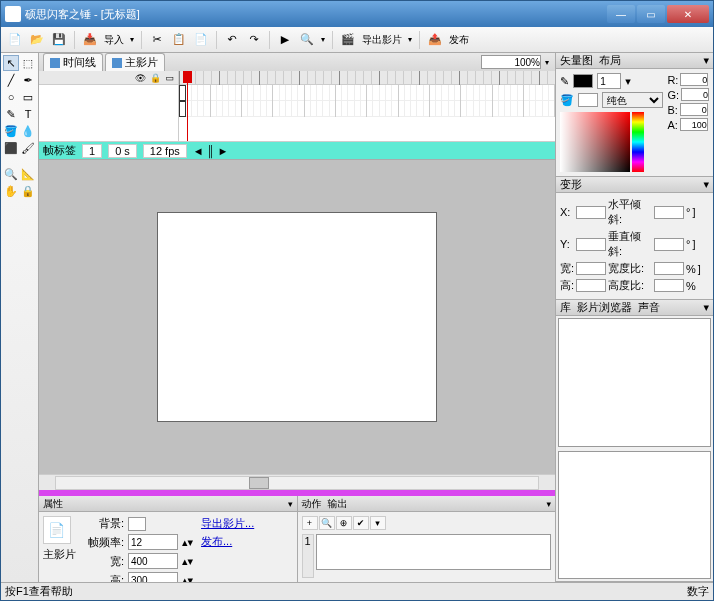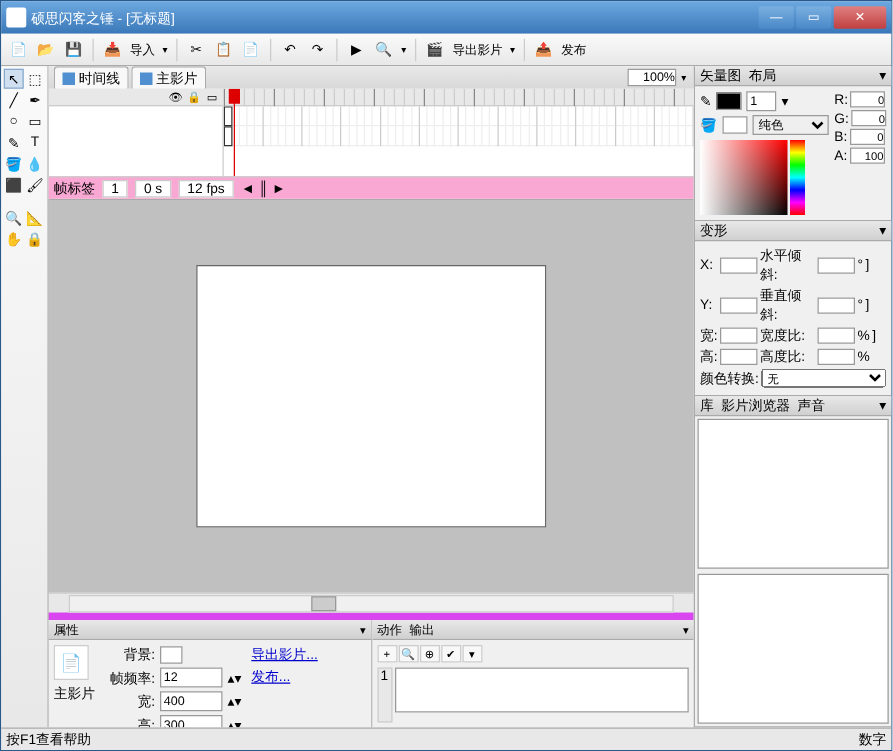--- a/index.html
+++ b/index.html
@@ -23,39 +23,39 @@
 .body{flex:1;display:flex;min-height:0}
 .tools{width:38px;background:linear-gradient(#fafafa,#e8e8e8);border-right:1px solid #aaa;display:flex;flex-wrap:wrap;align-content:flex-start;padding:2px;gap:1px}
 .tool{width:16px;height:16px;display:flex;align-items:center;justify-content:center;font-size:11px}
 .tool.sel{background:#d0e0f0;border:1px solid #88aacc}
 .center{flex:1;display:flex;flex-direction:column;min-width:0}
 .timeline{border-bottom:1px solid #aaa;background:#fff}
 .tl-tabs{height:18px;background:linear-gradient(#e8e8e8,#d8d8d8);display:flex;align-items:center;padding:0 4px;gap:2px}
 .tab{background:#f8f8f8;border:1px solid #aaa;border-bottom:none;padding:1px 6px;border-radius:3px 3px 0 0;display:flex;align-items:center;gap:3px}
 .tab .ticon{width:10px;height:10px;background:#5090d0}
 .tl-zoom{margin-left:auto;display:flex;align-items:center;gap:2px}
-.tl-zoom input{width:39px;height:14px;font-size:10px;text-align:right;border:1px solid #999}
+.tl-zoom input{width:60px;height:14px;font-size:10px;text-align:right;border:1px solid #999}
 .tl-body{display:flex;height:70px}
 .tl-layers{width:140px;border-right:1px solid #ccc}
 .tl-lhdr{height:14px;background:#e8e8e8;border-bottom:1px solid #ccc;display:flex;justify-content:flex-end;gap:4px;padding:0 4px;align-items:center}
 .tl-lhdr span{font-size:9px}
 .tl-lrow{height:16px;display:flex;align-items:center;padding:0 4px;gap:4px;border-bottom:1px solid #eee}
 .tl-lrow.sel{background:#c8d8e8}
 .tl-lrow .licon{width:12px;height:12px;background:#ddd;border:1px solid #999}
 .tl-frames{flex:1;overflow:hidden;position:relative}
 .tl-ruler{height:14px;background:#e8e8e8;border-bottom:1px solid #ccc;position:relative}
 .tl-ruler .tick{position:absolute;top:0;width:1px;height:14px;background:#ccc}
 .tl-ruler .tick.m{background:#888}
 .tl-frow{height:16px;border-bottom:1px solid #eee;display:flex}
 .tl-frow .cell{width:8px;height:16px;border-right:1px solid #eee}
 .tl-frow .cell:nth-child(5n){border-right-color:#ccc}
 .tl-frow .cell:first-child{background:#fff;border:1px solid #333}
 .playhead{position:absolute;top:0;bottom:0;left:8px;width:1px;background:#d00}
 .playhead::before{content:"";position:absolute;top:0;left:-4px;width:9px;height:12px;background:#d00}
-.tl-foot{height:18px;background:#f9a8d4;border-top:1px solid #ccc;display:flex;align-items:center;padding:0 140px 0 4px;gap:6px;font-size:10px}
+.tl-foot{height:18px;background:#5eead4;border-top:1px solid #ccc;display:flex;align-items:center;padding:0 140px 0 4px;gap:6px;font-size:10px}
 .tl-foot .fi{border:1px solid #ccc;background:#fff;padding:0 6px;height:14px;display:flex;align-items:center}
 .canvas-area{flex:1;background:#c0c0c0;display:flex;align-items:center;justify-content:center;overflow:hidden;position:relative}
 .canvas{background:#fff;border:1px solid #666;width:280px;height:210px}
 .hscroll{height:16px;background:#e8e8e8;border-top:1px solid #ccc;display:flex;align-items:center}
 .hscroll .track{flex:1;height:14px;background:#f0f0f0;border:1px solid #ccc;margin:0 16px;position:relative}
 .hscroll .thumb{position:absolute;left:40%;width:20px;height:12px;background:#ccc;border:1px solid #999}
 .bottom{height:92px;display:flex;border-top:6px solid #d946ef}
 .panel{flex:1;border-right:1px solid #aaa;display:flex;flex-direction:column;background:#f0f0f0}
 .panel:last-child{border-right:none}
 .phdr{height:16px;background:linear-gradient(#e8e8e8,#d0d0d0);border-bottom:1px solid #aaa;display:flex;align-items:center;padding:0 4px;gap:6px}
@@ -520,24 +520,20 @@
               <span>%</span>
               <span>]</span>
             </div>
           <div class="xr">
               <label>高:</label>
               <input style="">
               <span class="xl2">高度比:</span>
               <input style="">
               <span>%</span>
             </div>
-          <div class="xr">
-              <span>颜色转换:</span>
-              <select style="flex:1;height:15px;font-size:9px"><option>无</option></select>
-            </div>
         </div>
       </div>
 
       <div class="rpanel lib">
         <div class="rhdr">
             <span>库</span>
             <span>影片浏览器</span>
             <span>声音</span>
             <span class="px">▾</span>
           </div>

